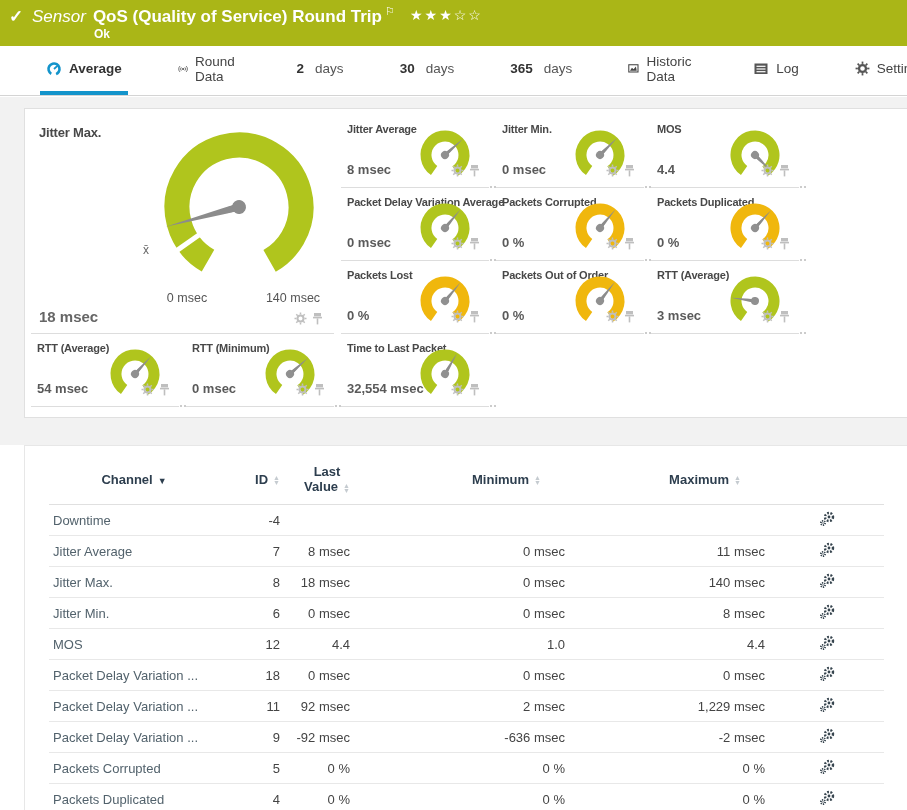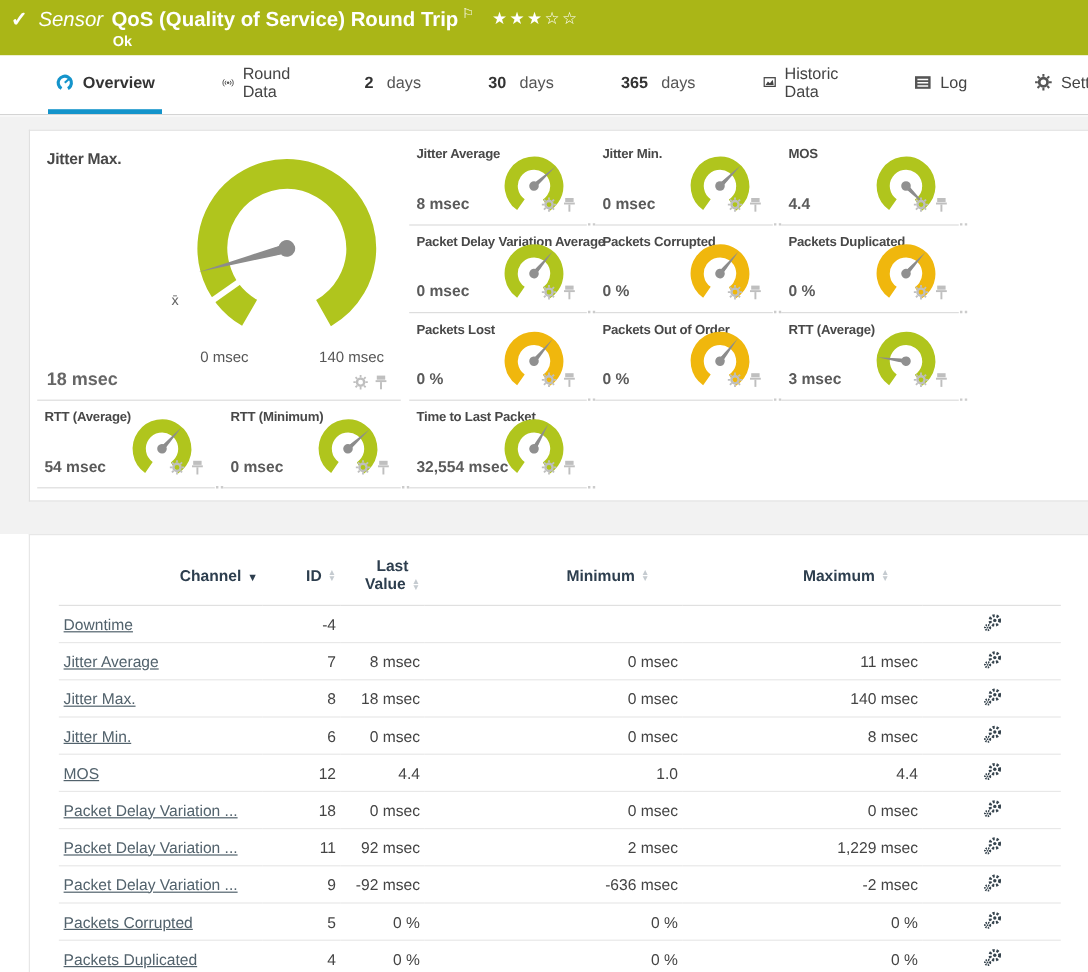--- a/index.html
+++ b/index.html
@@ -71,24 +71,24 @@
   
   .tpanel { position:absolute; left:24px; top:445px; width:883px; height:365px;
     background:#fff; border:1px solid #e7e7e7; border-right:none; border-bottom:none;
     padding:10px 0 0 24px; }
   table.chan { border-collapse:collapse; width:835px; table-layout:fixed; font-size:13px; }
   table.chan col.c-channel { width:170px; } table.chan col.c-id { width:65px; }
   table.chan col.c-last { width:70px; } table.chan col.c-min { width:215px; }
   table.chan col.c-max { width:200px; } table.chan col.c-gear { width:115px; }
   table.chan th { color:#2d3e4e; font-weight:bold; text-align:right; padding:8px 4px 10px 4px;
     border-bottom:1px solid #e0e0e0; vertical-align:middle; cursor:pointer; }
-  table.chan th.h-channel { text-align:right; }
+  table.chan th.h-channel { text-align:center; }
   table.chan td { color:#444; text-align:right; padding:0 4px; height:31px;
     border-bottom:1px solid #e8e8e8; }
-  table.chan td.c1 { text-align:left; color:#52626c;text-decoration:underline; }
+  table.chan td.c1 { text-align:left; color:#52626c; }
   table.chan td.gearcol { text-align:center; }
   .sort { display:inline-flex; flex-direction:column; vertical-align:middle; margin-left:5px;
     color:#c5cbd0; font-size:7px; line-height:5px; }
   .caret { color:#2d3e4e; font-size:9px; margin-left:5px; }
   .lastvalue-head { display:inline-block; text-align:center; line-height:15px; }
   .gearbtn { cursor:pointer; color:#36444e; }
 </style>
 </head>
 <body>
 
@@ -129,21 +129,21 @@
   <span class="stars"><span>★</span><span>★</span><span>★</span><span>☆</span><span>☆</span></span>
   <span class="status">Ok</span>
 </div>
 
 <div class="tabbar">
   <div class="tab active">
     <svg width="16" height="16" viewBox="0 0 16 16">
       <circle cx="8" cy="8" r="5.5" fill="none" stroke="#1494cb" stroke-width="2.6" stroke-dasharray="28.8 34.6" transform="rotate(120 8 8)"></circle>
       <line x1="8" y1="8" x2="12.2" y2="4.2" stroke="#1494cb" stroke-width="1.8"></line>
     </svg>
-    <span>Overview</span>
+    <span>Average</span>
   </div>
   <div class="tab">
     <svg width="16" height="16" viewBox="0 0 16 16">
       <circle cx="8" cy="8" r="1.7" fill="#555"></circle>
       <path d="M5.2 5.4 A3.8 3.8 0 0 0 5.2 10.6 M3.1 3.4 A6.5 6.5 0 0 0 3.1 12.6" fill="none" stroke="#555" stroke-width="1.3"></path>
       <path d="M10.8 5.4 A3.8 3.8 0 0 1 10.8 10.6 M12.9 3.4 A6.5 6.5 0 0 1 12.9 12.6" fill="none" stroke="#555" stroke-width="1.3"></path>
     </svg>
     <span>Round Data</span>
   </div>
   <div class="tab">

